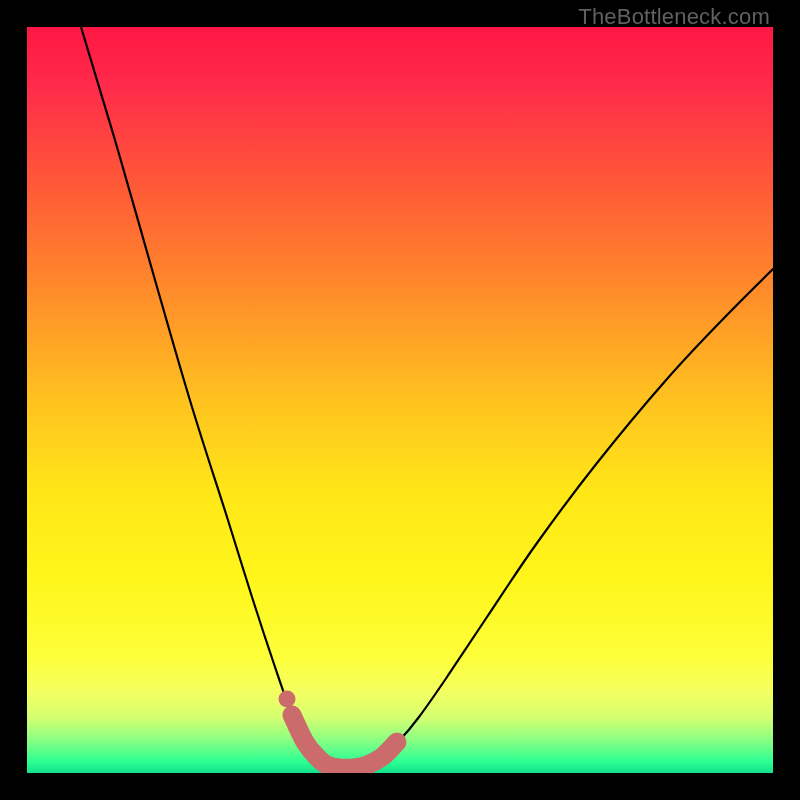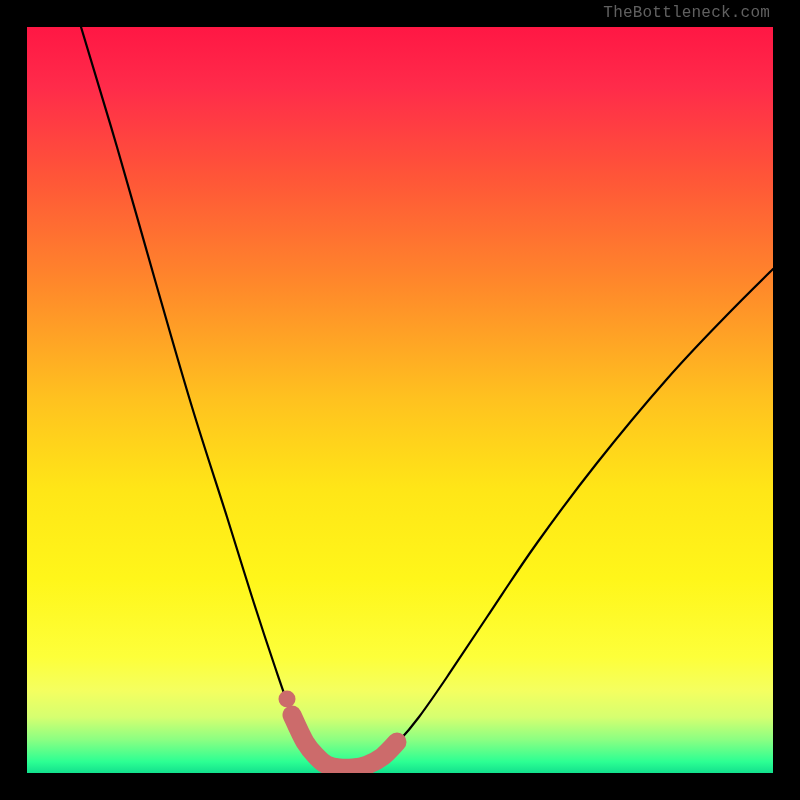--- a/index.html
+++ b/index.html
@@ -31,24 +31,23 @@
     left: 0;
     top: 0;
     width: 100%;
     height: 100%;
   }
   .watermark {
     position: absolute;
     top: 4px;
     right: 30px;
     color: #606060;
-    font-size: 16px;
+    font-size: 22px;
     font-weight: 500;
     letter-spacing: 0.2px;
-    font-family: Liberation Mono, monospace;
   }
 </style>
 </head>
 <body>
 
 <div class="watermark">TheBottleneck.com</div>
 
 <div class="frame">
 
   <svg class="gradient" viewBox="0 0 746 746" preserveAspectRatio="none">

